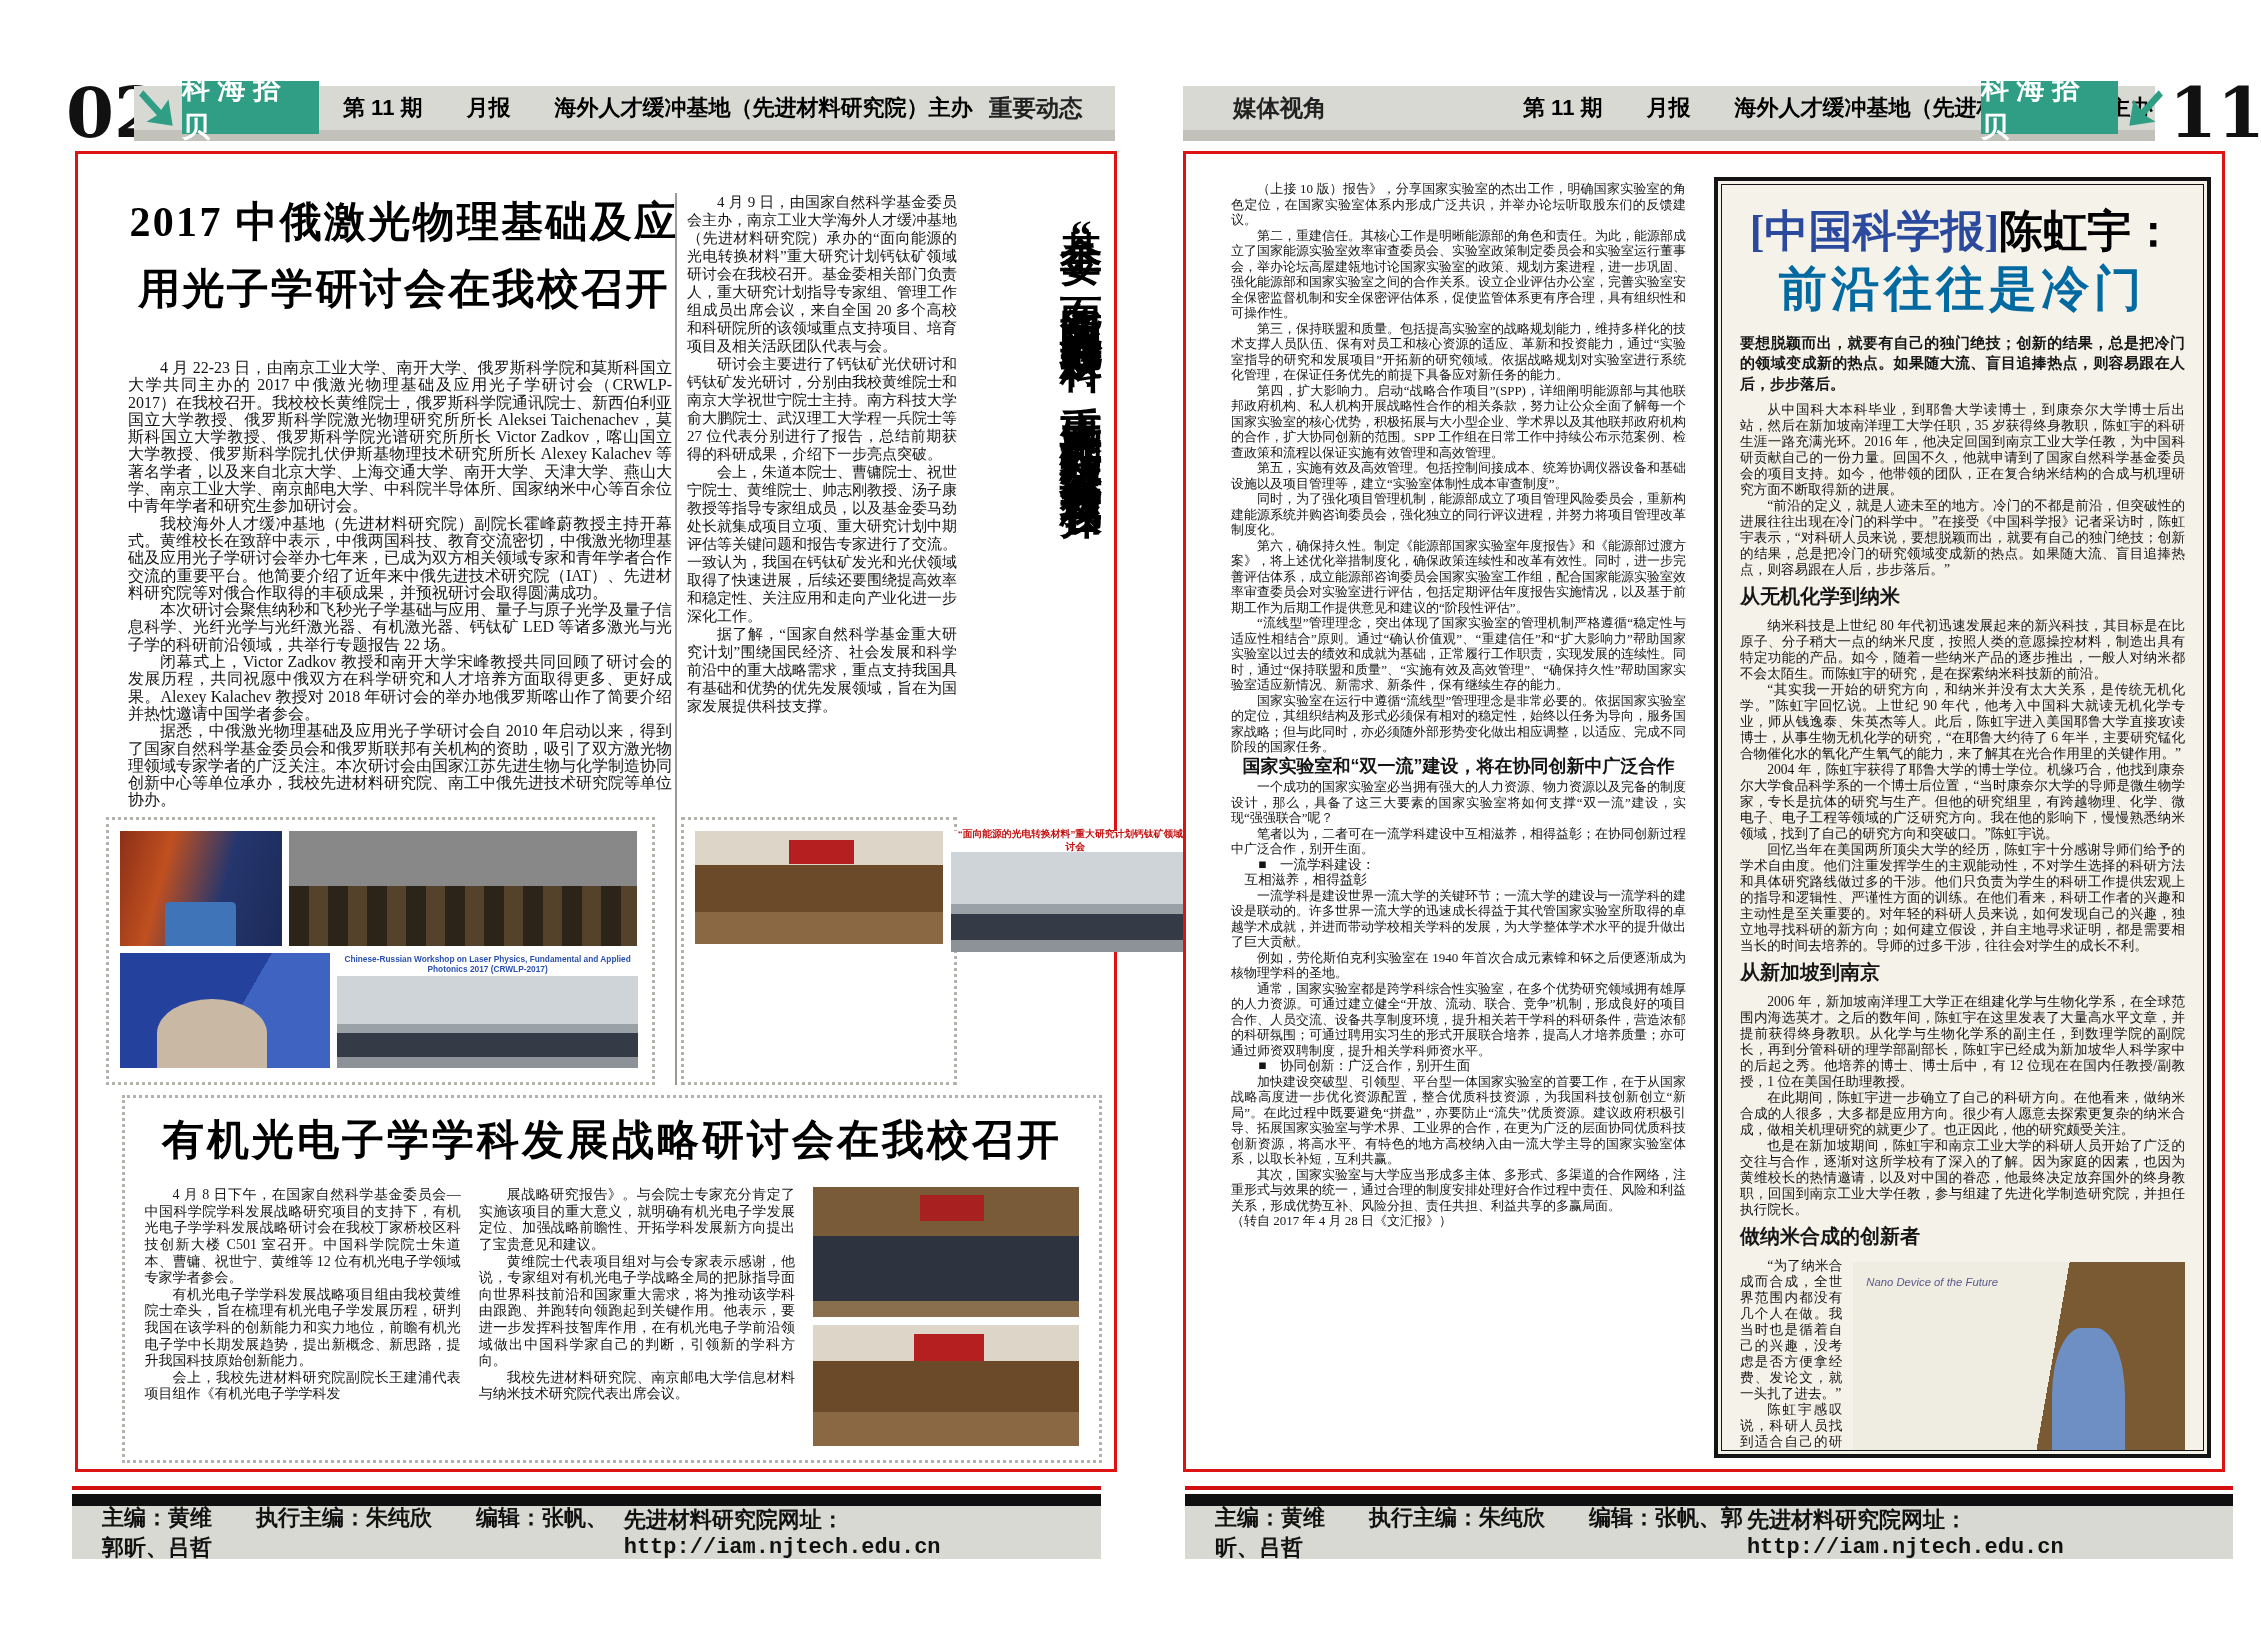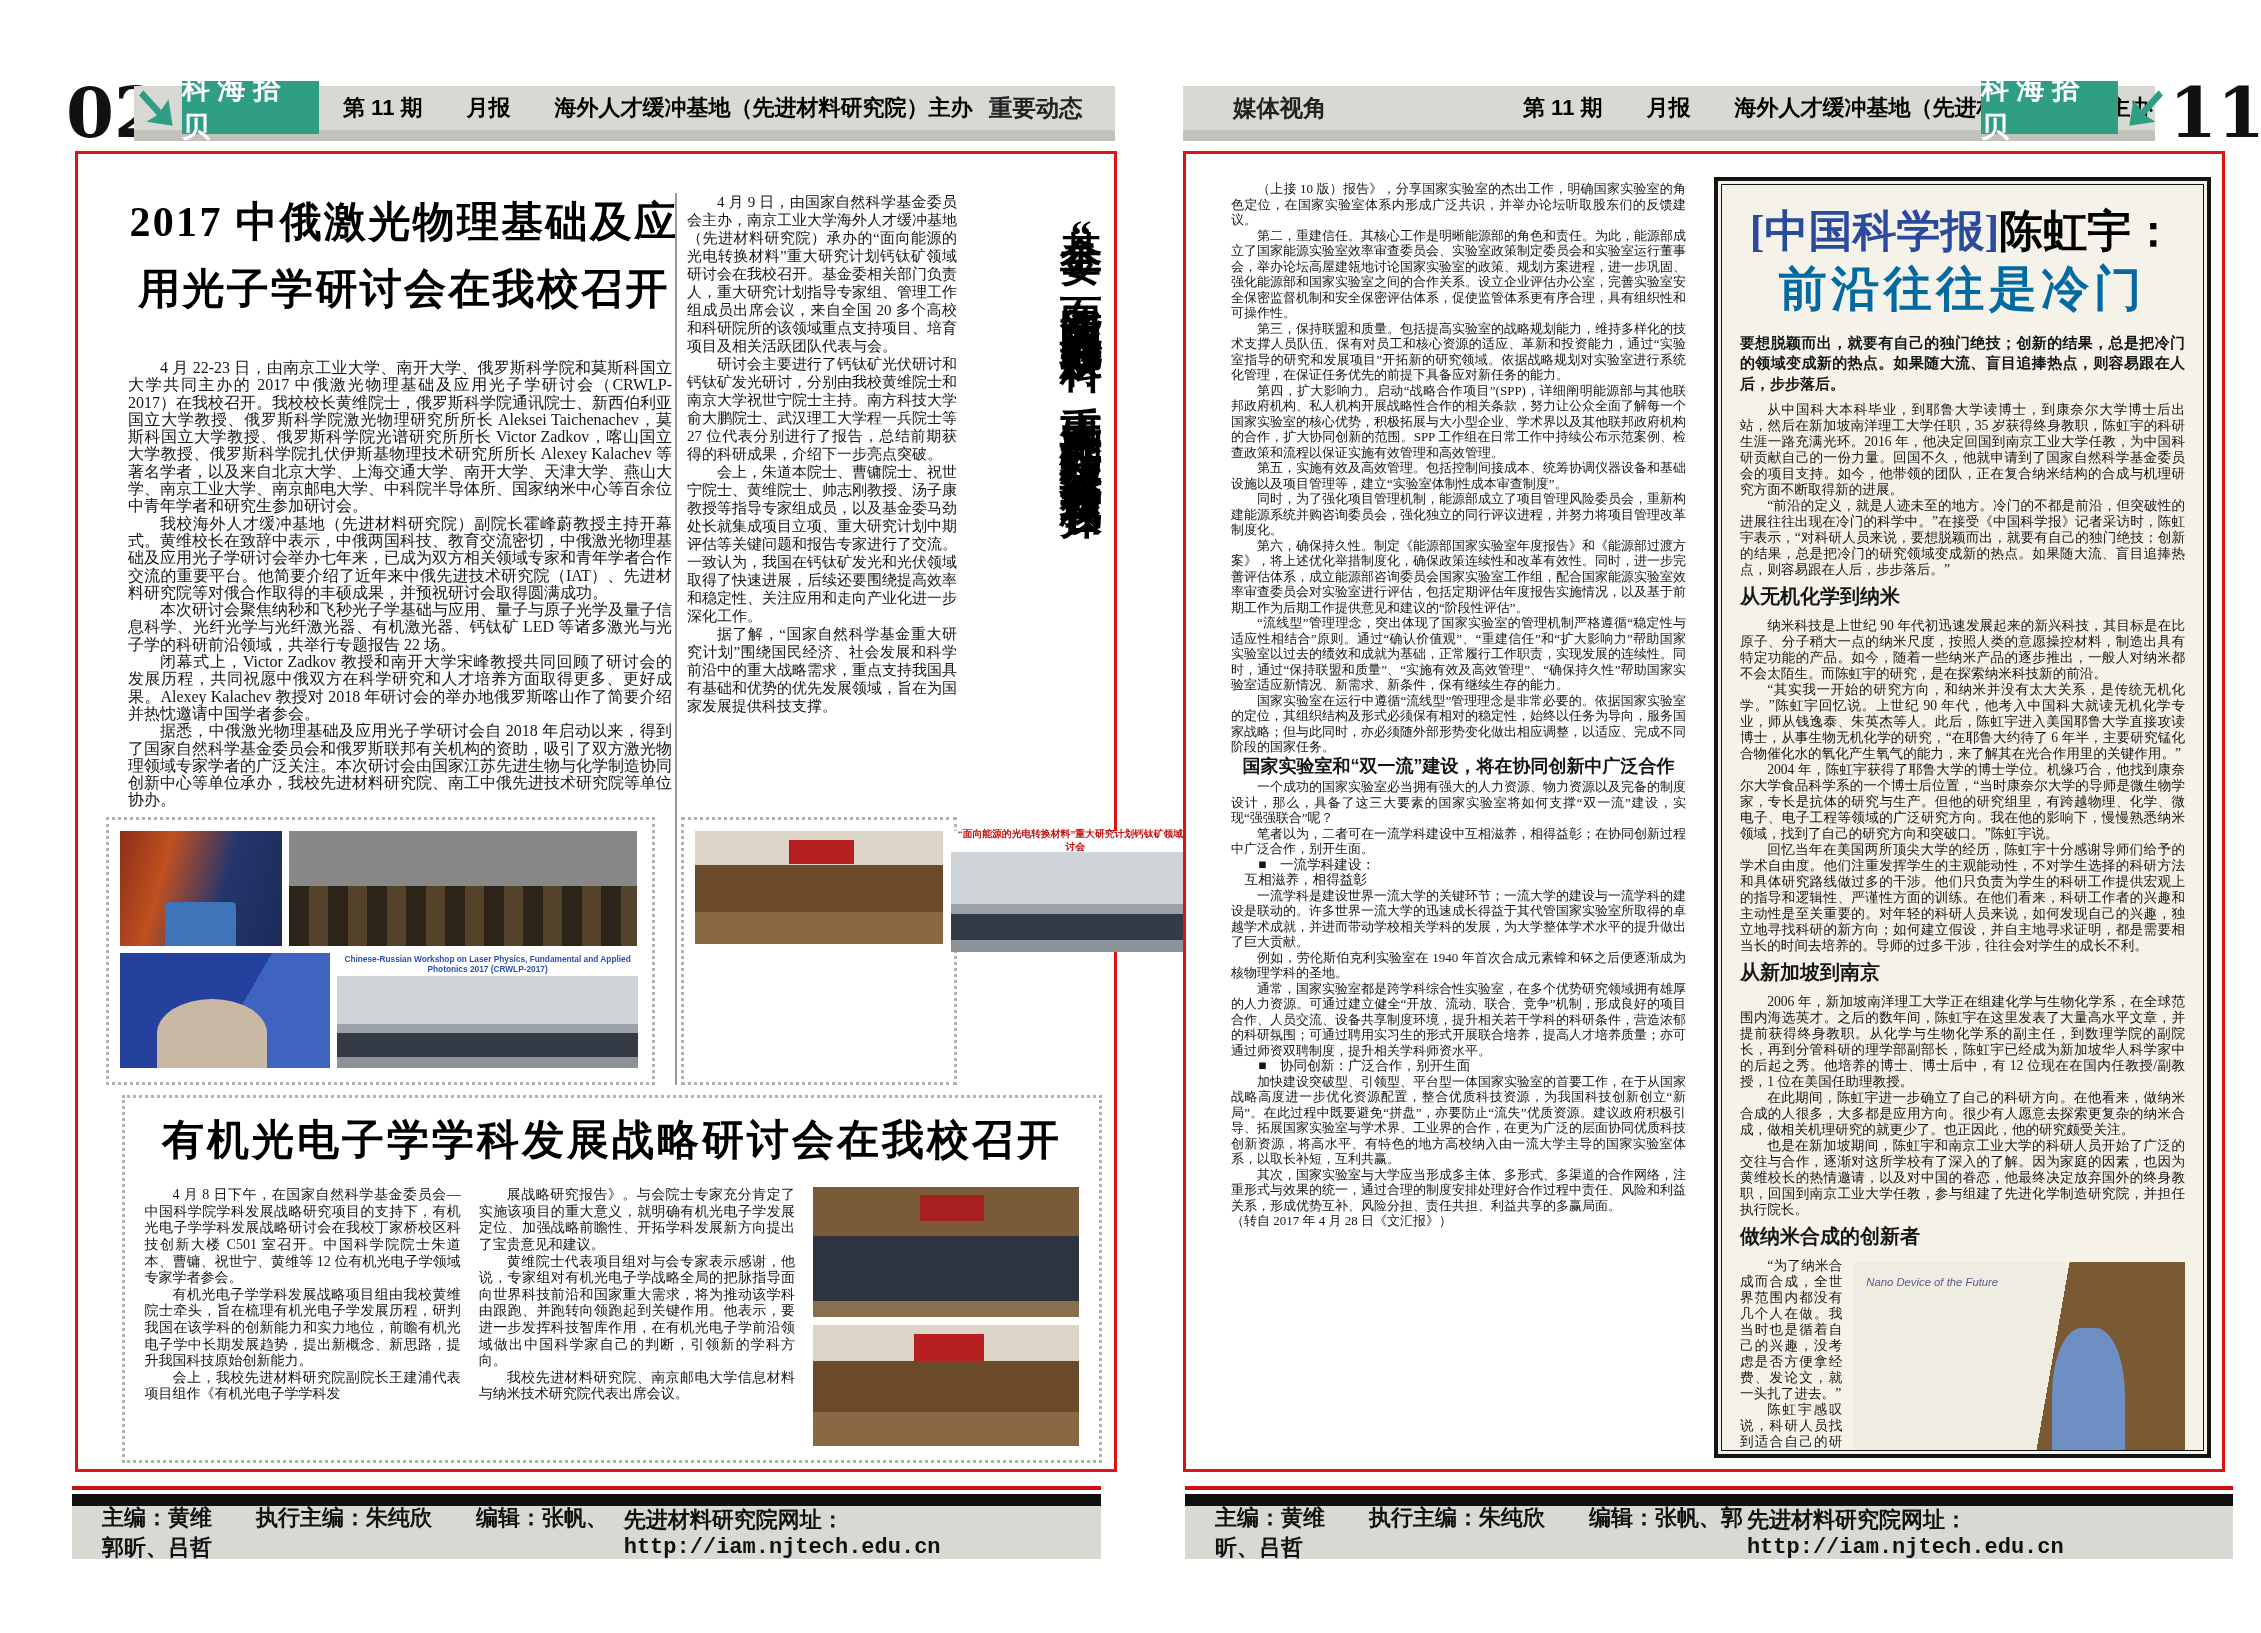--- a/index.html
+++ b/index.html
@@ -106,21 +106,21 @@
 
   <div class="abs a1-title" style="left:51px;top:35px;width:550px;text-align:center">
     <div>2017 中俄激光物理基础及应</div>
     <div>用光子学研讨会在我校召开</div>
   </div>
   <div class="abs body-col a1-body" style="left:50px;top:205px;width:544px">
       <p>4 月 22-23 日，由南京工业大学、南开大学、俄罗斯科学院和莫斯科国立大学共同主办的 2017 中俄激光物理基础及应用光子学研讨会（CRWLP-2017）在我校召开。我校校长黄维院士，俄罗斯科学院通讯院士、新西伯利亚国立大学教授、俄罗斯科学院激光物理研究所所长 Aleksei Taichenachev，莫斯科国立大学教授、俄罗斯科学院光谱研究所所长 Victor Zadkov，喀山国立大学教授、俄罗斯科学院扎伏伊斯基物理技术研究所所长 Alexey Kalachev 等著名学者，以及来自北京大学、上海交通大学、南开大学、天津大学、燕山大学、南京工业大学、南京邮电大学、中科院半导体所、国家纳米中心等百余位中青年学者和研究生参加研讨会。</p>
       <p>我校海外人才缓冲基地（先进材料研究院）副院长霍峰蔚教授主持开幕式。黄维校长在致辞中表示，中俄两国科技、教育交流密切，中俄激光物理基础及应用光子学研讨会举办七年来，已成为双方相关领域专家和青年学者合作交流的重要平台。他简要介绍了近年来中俄先进技术研究院（IAT）、先进材料研究院等对俄合作取得的丰硕成果，并预祝研讨会取得圆满成功。</p>
       <p>本次研讨会聚焦纳秒和飞秒光子学基础与应用、量子与原子光学及量子信息科学、光纤光学与光纤激光器、有机激光器、钙钛矿 LED 等诸多激光与光子学的科研前沿领域，共举行专题报告 22 场。</p>
       <p>闭幕式上，Victor Zadkov 教授和南开大学宋峰教授共同回顾了研讨会的发展历程，共同祝愿中俄双方在科学研究和人才培养方面取得更多、更好成果。Alexey Kalachev 教授对 2018 年研讨会的举办地俄罗斯喀山作了简要介绍并热忱邀请中国学者参会。</p>
-      <p>据悉，中俄激光物理基础及应用光子学研讨会自 2018 年启动以来，得到了国家自然科学基金委员会和俄罗斯联邦有关机构的资助，吸引了双方激光物理领域专家学者的广泛关注。本次研讨会由国家江苏先进生物与化学制造协同创新中心等单位承办，我校先进材料研究院、南工中俄先进技术研究院等单位协办。</p>
+      <p>据悉，中俄激光物理基础及应用光子学研讨会自 2010 年启动以来，得到了国家自然科学基金委员会和俄罗斯联邦有关机构的资助，吸引了双方激光物理领域专家学者的广泛关注。本次研讨会由国家江苏先进生物与化学制造协同创新中心等单位承办，我校先进材料研究院、南工中俄先进技术研究院等单位协办。</p>
     </div>
 
   <div class="abs vline" style="left:597px;top:39px;height:892px"></div>
 
   <div class="abs body-col a2-body" style="left:609px;top:39px;width:270px">
       <p>4 月 9 日，由国家自然科学基金委员会主办，南京工业大学海外人才缓冲基地（先进材料研究院）承办的“面向能源的光电转换材料”重大研究计划钙钛矿领域研讨会在我校召开。基金委相关部门负责人，重大研究计划指导专家组、管理工作组成员出席会议，来自全国 20 多个高校和科研院所的该领域重点支持项目、培育项目及相关活跃团队代表与会。</p>
       <p>研讨会主要进行了钙钛矿光伏研讨和钙钛矿发光研讨，分别由我校黄维院士和南京大学祝世宁院士主持。南方科技大学俞大鹏院士、武汉理工大学程一兵院士等 27 位代表分别进行了报告，总结前期获得的科研成果，介绍下一步亮点突破。</p>
       <p>会上，朱道本院士、曹镛院士、祝世宁院士、黄维院士、帅志刚教授、汤子康教授等指导专家组成员，以及基金委马劲处长就集成项目立项、重大研究计划中期评估等关键问题和报告专家进行了交流。一致认为，我国在钙钛矿发光和光伏领域取得了快速进展，后续还要围绕提高效率和稳定性、关注应用和走向产业化进一步深化工作。</p>
       <p>据了解，“国家自然科学基金重大研究计划”围绕国民经济、社会发展和科学前沿中的重大战略需求，重点支持我国具有基础和优势的优先发展领域，旨在为国家发展提供科技支撑。</p>
     </div>
@@ -207,21 +207,21 @@
         <div class="line2">前沿往往是冷门</div>
       </div>
       <div class="box-intro">要想脱颖而出，就要有自己的独门绝技；创新的结果，总是把冷门的领域变成新的热点。如果随大流、盲目追捧热点，则容易跟在人后，步步落后。</div>
       <div class="box-body">
         <div>
             <p>从中国科大本科毕业，到耶鲁大学读博士，到康奈尔大学博士后出站，然后在新加坡南洋理工大学任职，35 岁获得终身教职，陈虹宇的科研生涯一路充满光环。2016 年，他决定回国到南京工业大学任教，为中国科研贡献自己的一份力量。回国不久，他就申请到了国家自然科学基金委员会的项目支持。如今，他带领的团队，正在复合纳米结构的合成与机理研究方面不断取得新的进展。</p>
             <p>“前沿的定义，就是人迹未至的地方。冷门的不都是前沿，但突破性的进展往往出现在冷门的科学中。”在接受《中国科学报》记者采访时，陈虹宇表示，“对科研人员来说，要想脱颖而出，就要有自己的独门绝技；创新的结果，总是把冷门的研究领域变成新的热点。如果随大流、盲目追捧热点，则容易跟在人后，步步落后。”</p>
           </div>
         <div class="box-h">从无机化学到纳米</div>
         <div>
-            <p>纳米科技是上世纪 90 年代初迅速发展起来的新兴科技，其目标是在比原子、分子稍大一点的纳米尺度，按照人类的意愿操控材料，制造出具有特定功能的产品。如今，随着一些纳米产品的逐步推出，一般人对纳米都不会太陌生。而陈虹宇的研究，是在探索纳米科技新的前沿。</p>
+            <p>纳米科技是上世纪 80 年代初迅速发展起来的新兴科技，其目标是在比原子、分子稍大一点的纳米尺度，按照人类的意愿操控材料，制造出具有特定功能的产品。如今，随着一些纳米产品的逐步推出，一般人对纳米都不会太陌生。而陈虹宇的研究，是在探索纳米科技新的前沿。</p>
             <p>“其实我一开始的研究方向，和纳米并没有太大关系，是传统无机化学。”陈虹宇回忆说。上世纪 90 年代，他考入中国科大就读无机化学专业，师从钱逸泰、朱英杰等人。此后，陈虹宇进入美国耶鲁大学直接攻读博士，从事生物无机化学的研究，“在耶鲁大约待了 6 年半，主要研究锰化合物催化水的氧化产生氧气的能力，来了解其在光合作用里的关键作用。”</p>
             <p>2004 年，陈虹宇获得了耶鲁大学的博士学位。机缘巧合，他找到康奈尔大学食品科学系的一个博士后位置，“当时康奈尔大学的导师是微生物学家，专长是抗体的研究与生产。但他的研究组里，有跨越物理、化学、微电子、电子工程等领域的广泛研究方向。我在他的影响下，慢慢熟悉纳米领域，找到了自己的研究方向和突破口。”陈虹宇说。</p>
             <p>回忆当年在美国两所顶尖大学的经历，陈虹宇十分感谢导师们给予的学术自由度。他们注重发挥学生的主观能动性，不对学生选择的科研方法和具体研究路线做过多的干涉。他们只负责为学生的科研工作提供宏观上的指导和逻辑性、严谨性方面的训练。在他们看来，科研工作者的兴趣和主动性是至关重要的。对年轻的科研人员来说，如何发现自己的兴趣，独立地寻找科研的新方向；如何建立假设，并自主地寻求证明，都是需要相当长的时间去培养的。导师的过多干涉，往往会对学生的成长不利。</p>
           </div>
         <div class="box-h">从新加坡到南京</div>
         <div>
             <p>2006 年，新加坡南洋理工大学正在组建化学与生物化学系，在全球范围内海选英才。之后的数年间，陈虹宇在这里发表了大量高水平文章，并提前获得终身教职。从化学与生物化学系的副主任，到数理学院的副院长，再到分管科研的理学部副部长，陈虹宇已经成为新加坡华人科学家中的后起之秀。他培养的博士、博士后中，有 12 位现在在国内任教授/副教授，1 位在美国任助理教授。</p>
             <p>在此期间，陈虹宇进一步确立了自己的科研方向。在他看来，做纳米合成的人很多，大多都是应用方向。很少有人愿意去探索更复杂的纳米合成，做相关机理研究的就更少了。也正因此，他的研究颇受关注。</p>
             <p>也是在新加坡期间，陈虹宇和南京工业大学的科研人员开始了广泛的交往与合作，逐渐对这所学校有了深入的了解。因为家庭的因素，也因为黄维校长的热情邀请，以及对中国的眷恋，他最终决定放弃国外的终身教职，回国到南京工业大学任教，参与组建了先进化学制造研究院，并担任执行院长。</p>
           </div>

